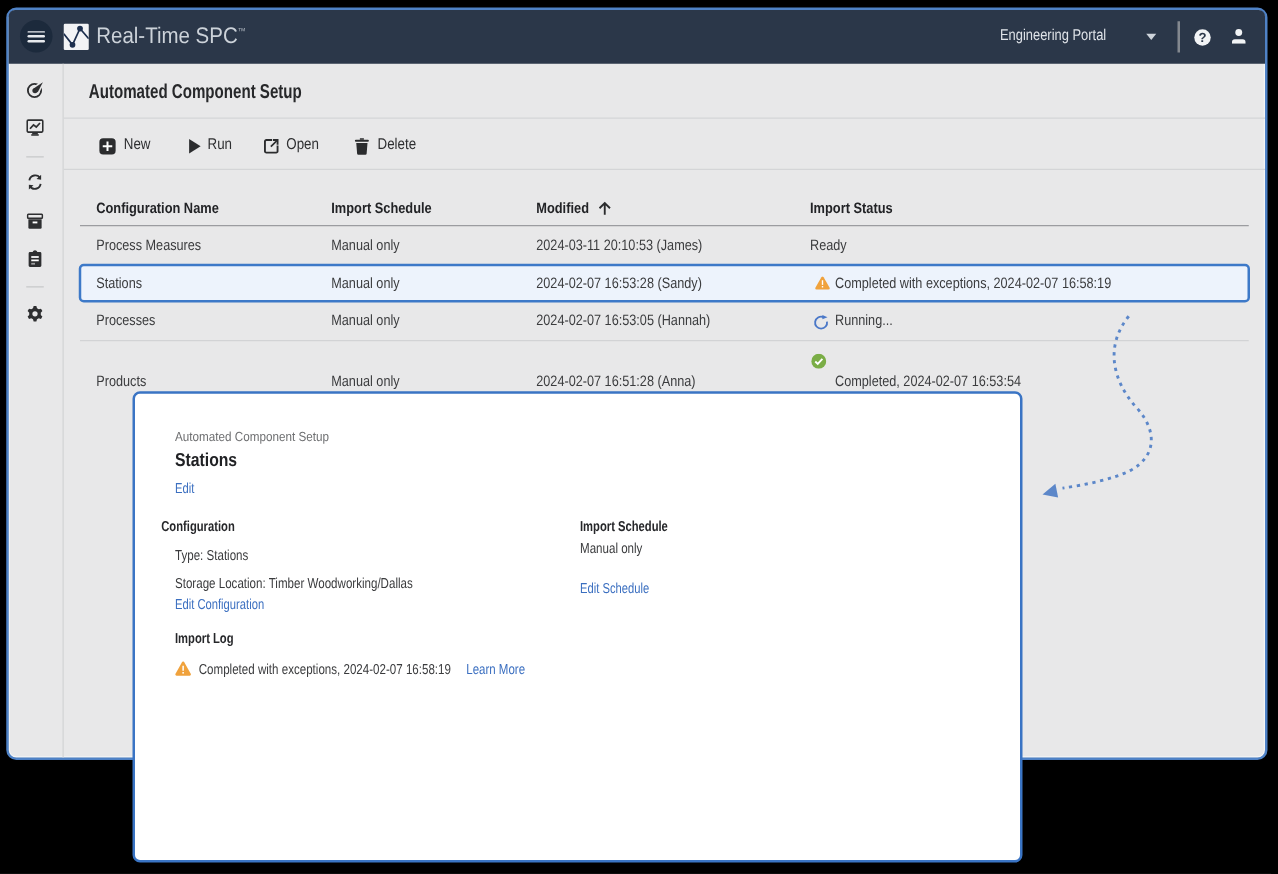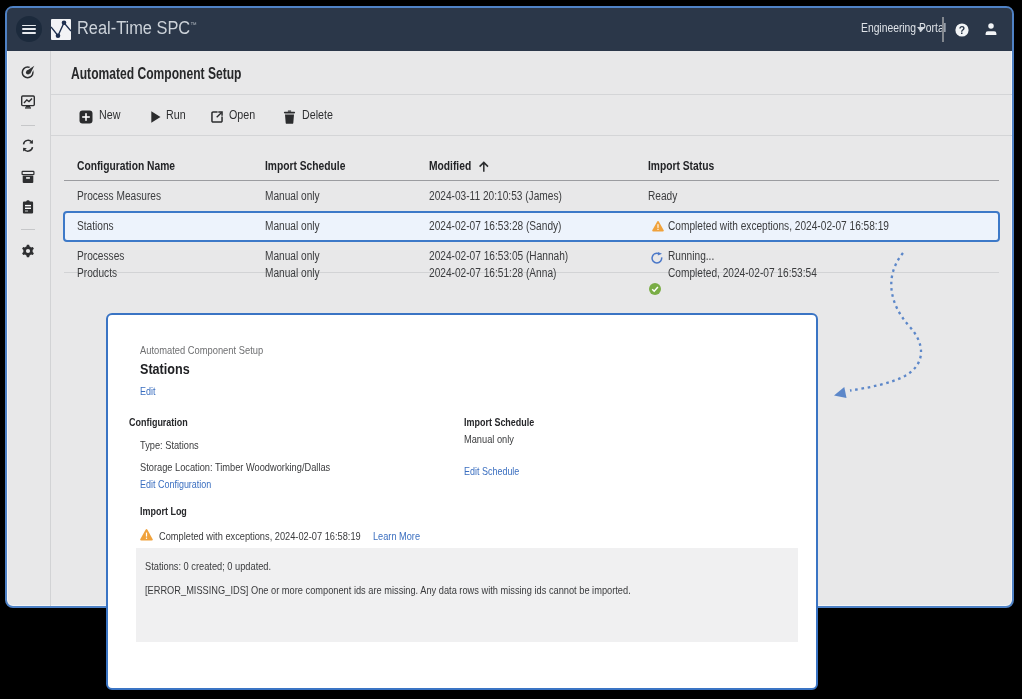--- a/index.html
+++ b/index.html
@@ -14,39 +14,39 @@
 
 #topbar { position:absolute; left:0; top:0; width:1005px; height:43px;
   background:#2b3749; border-radius:5px 5px 0 0; }
 #hamb { position:absolute; left:9px; top:8px; width:26px; height:26px;
   border-radius:50%; background:#1c2a3c; }
 .hbar { position:absolute; left:6px; width:14px; height:1.7px; background:#e7eaee; border-radius:1px; }
 #logo { position:absolute; left:44px; top:11px; width:20px; height:21px;
   background:#f2f3f5; border-radius:1px; }
 #brand { position:absolute; left:70px; top:9.6px; font-size:18px; color:#ccd2d9; font-weight:400; }
 #brand .tm { font-size:7px; color:#aab1ba; vertical-align:7px; letter-spacing:0; }
-#portal { position:absolute; left:854px; top:12.8px; font-size:12.5px; color:#dfe3e8; }
+#portal { position:absolute; left:793px; top:12.8px; font-size:12.5px; color:#dfe3e8; }
 #caret { position:absolute; left:910.3px; top:19.2px; width:0; height:0;
   border-left:4.2px solid transparent; border-right:4.2px solid transparent;
   border-top:5px solid #ced4db; }
 #tdiv { position:absolute; left:935px; top:8.8px; width:1.6px; height:25px; background:#83888f; }
 
 #sidebar { position:absolute; left:0; top:43px; width:44px; height:555px;
   border-right:1px solid #d2d3d5; }
 .sdiv { position:absolute; left:14px; width:14px; height:1px; background:#c6c7c9; }
 .sicon { position:absolute; left:14px; }
 
 #pagetitle { position:absolute; left:64.4px; top:56.9px; font-size:16px; font-weight:bold; color:#27282a; }
 .hr { position:absolute; left:44px; width:961px; height:1px; background:#d4d5d7; }
 .tbtxt { position:absolute; top:100.3px; font-size:12.5px; color:#2e2f31; }
 .tbicon { position:absolute; top:101.6px; }
 
 .th { position:absolute; top:150.7px; font-size:12px; font-weight:bold; color:#222326; }
 .td { position:absolute; font-size:12px; color:#3b3c3e; }
-.r1 { top:181.1px; } .r2 { top:210.9px; } .r3 { top:241.3px; } .r4 { top:258px;text-decoration:underline; }
+.r1 { top:181.1px; } .r2 { top:210.9px; } .r3 { top:241.3px; } .r4 { top:290px;text-decoration:underline; }
 .rowsep { position:absolute; left:57px; width:935px; height:1px; background:#d2d3d5; }
 #hdrline { position:absolute; left:57px; top:172px; width:935px; height:1px; background:#9b9ca0; }
 #selrow { position:absolute; left:56.3px; top:203px; width:936.5px; height:31px;
   background:#edf3fc; border:2px solid #3d79c8; border-radius:4px; }
 .c1 { left:70px; } .c2 { left:258px; } .c3 { left:421.5px; } .c4 { left:641px; } .c4t { left:660.5px; }
 
 #card { position:absolute; left:106px; top:313px; width:712px; height:377px;
   background:#fff; border:2px solid #3a74c4; border-radius:6px; }
 .csmall { position:absolute; font-size:10.5px; color:#6e6f71; }
 .cb { position:absolute; font-size:11.5px; font-weight:bold; color:#26272a; }
@@ -212,17 +212,13 @@
   <div class="ct" style="left:356.4px;top:118px"><span class="sx" style="transform:scaleX(0.805)">Manual only</span></div>
   <div class="link" style="left:356.4px;top:150px"><span class="sx" style="transform:scaleX(0.78)">Edit Schedule</span></div>
   <div class="cb" style="left:32.3px;top:190px"><span class="sx" style="transform:scaleX(0.78)">Import Log</span></div>
   <svg class="abs" style="left:31.8px;top:214.3px" width="13" height="12" viewBox="0 0 13 12">
     <path d="M5.6 0.7 A1.1 1.1 0 0 1 7.4 0.7 L12.6 9.9 A1.1 1.1 0 0 1 11.7 11.5 L1.3 11.5 A1.1 1.1 0 0 1 0.4 9.9 Z" fill="#f0a23c"></path>
     <rect x="5.9" y="3.6" width="1.2" height="4" fill="#fff"></rect>
     <rect x="5.9" y="8.6" width="1.2" height="1.3" fill="#fff"></rect>
   </svg>
   <div class="ct" style="left:50.6px;top:214.6px"><span class="sx" style="transform:scaleX(0.805)">Completed with exceptions, 2024-02-07 16:58:19</span></div>
   <div class="link" style="left:265px;top:214.6px;font-weight:normal"><span class="sx" style="transform:scaleX(0.8)">Learn More</span></div>
-  <div id="logbox">
-    <div class="ct" style="left:8.9px;top:12.5px"><span class="sx" style="transform:scaleX(0.805)">Stations: 0 created; 0 updated.</span></div>
-    <div class="ct" style="left:8.9px;top:36.5px"><span class="sx" style="transform:scaleX(0.805)">[ERROR_MISSING_IDS] One or more component ids are missing. Any data rows with missing ids cannot be imported.</span></div>
-  </div>
 </div>
 
 </body></html>

